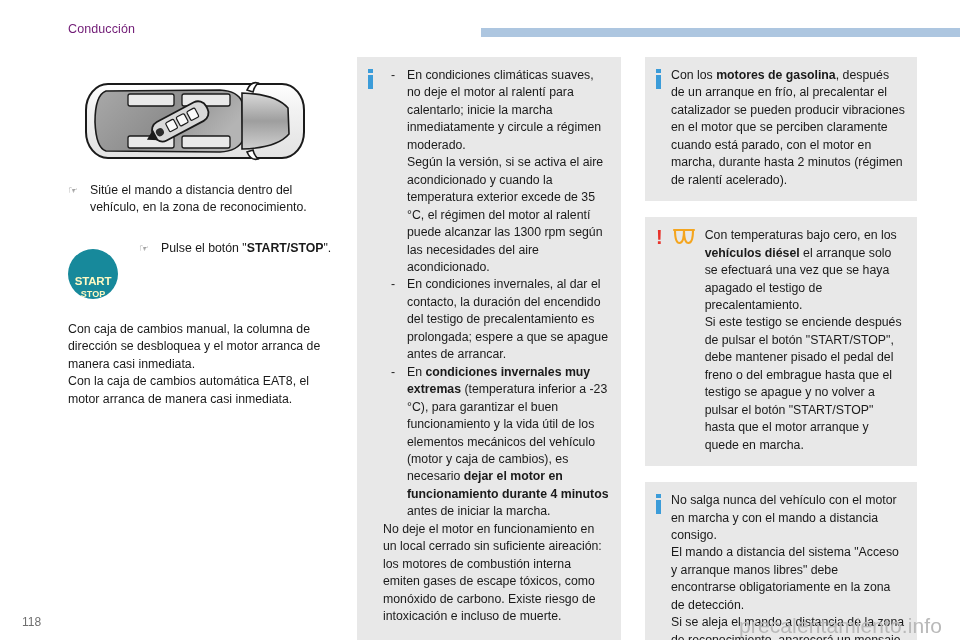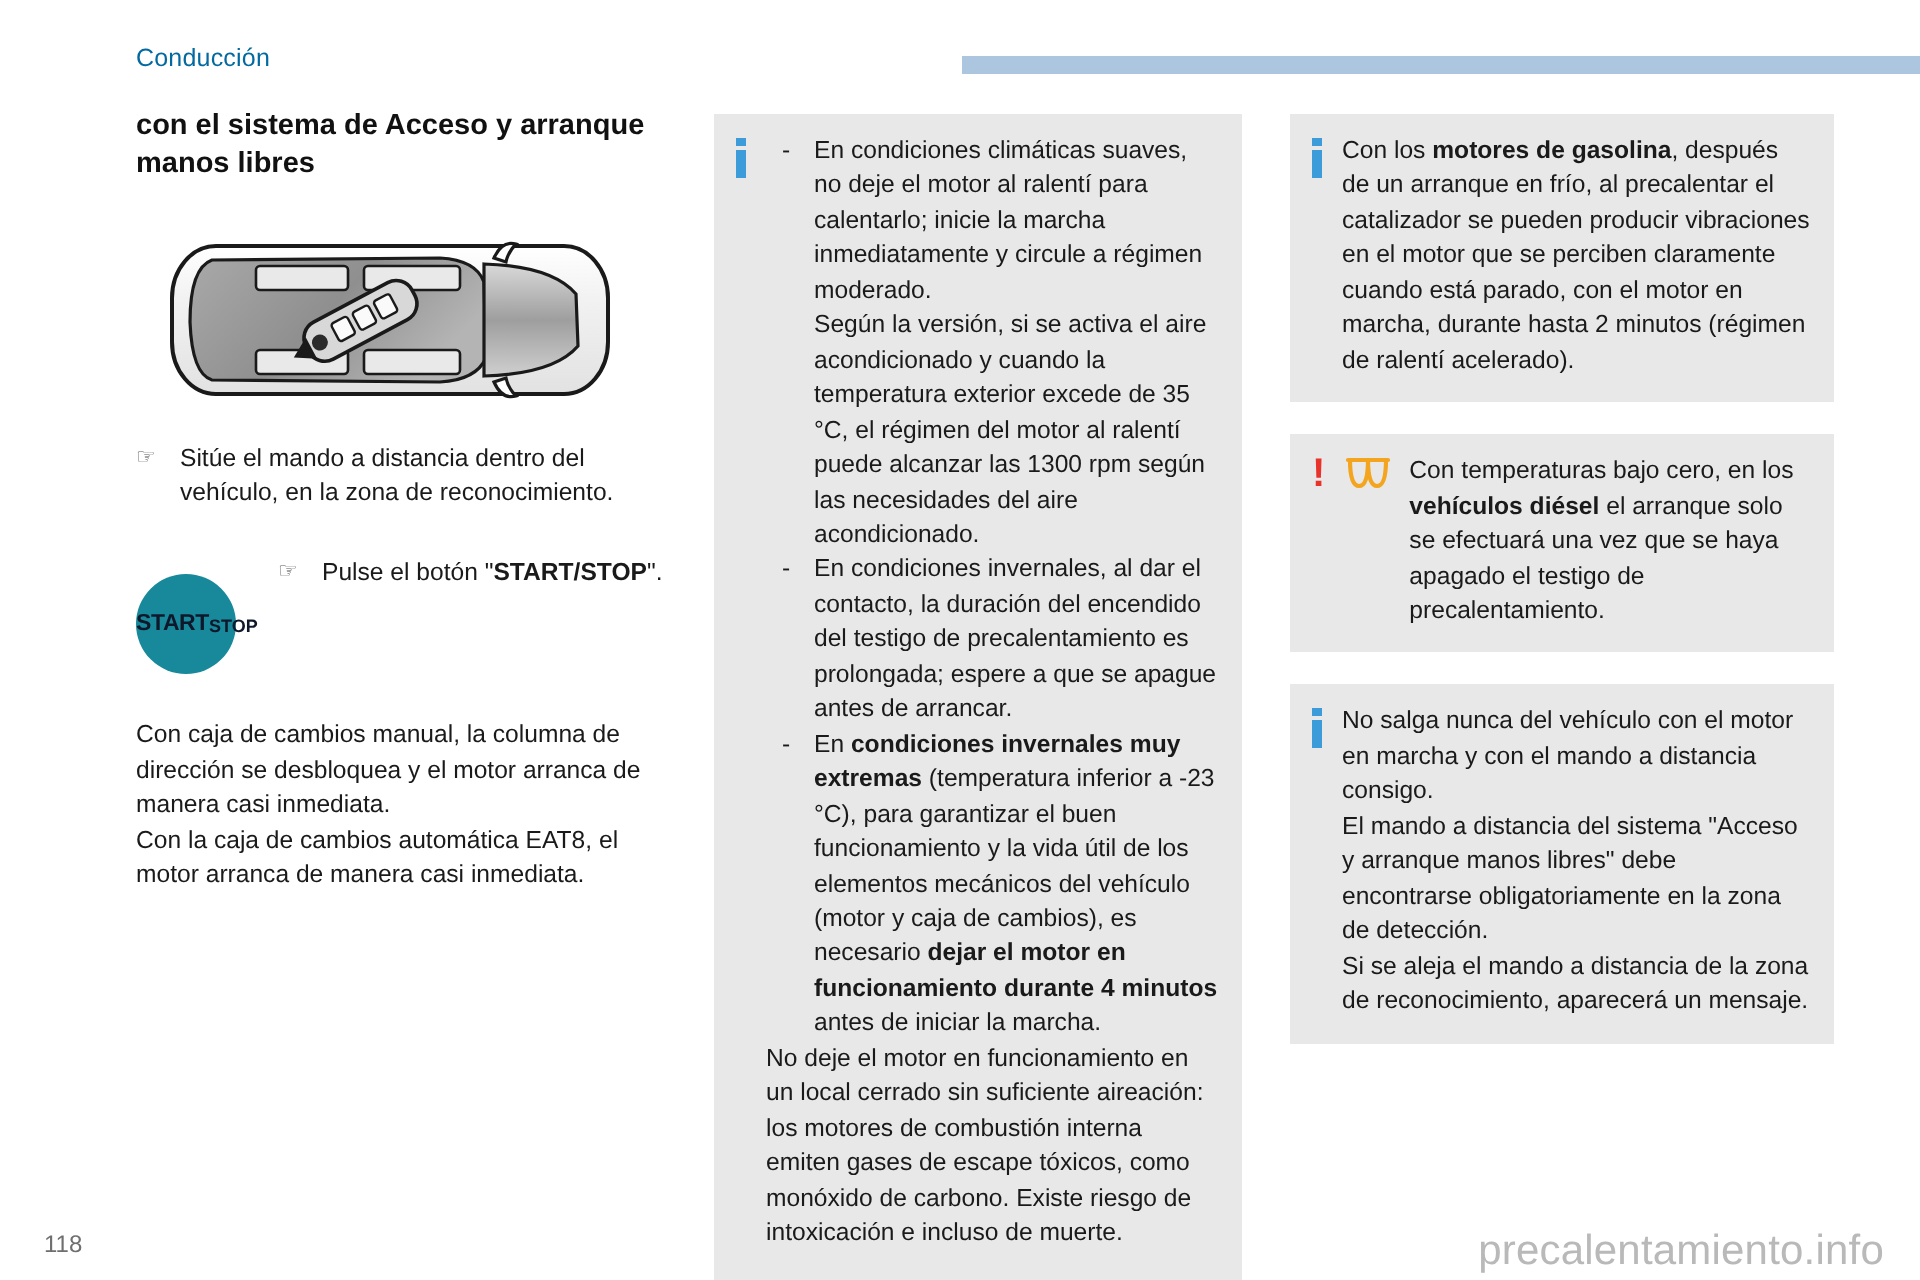--- a/index.html
+++ b/index.html
@@ -14,21 +14,21 @@
     position: relative;
     width: 960px; height: 640px;
     background: #ffffff;
   }
 
   
   .header-chapter {
     position: absolute;
     left: 68px; top: 22px;
     font-size: 12.5px;
-    color: #0369a1;
+    color: #701a75;
     letter-spacing: .1px;
   }
   .header-rule {
     position: absolute;
     left: 481px; top: 28px;
     width: 479px; height: 9px;
     background: #adc6e0;
   }
 
   
@@ -82,25 +82,25 @@
     display: flex;
     align-items: flex-start;
     margin-top: 22px;
     min-height: 56px;
   }
   .startstop-btn {
     flex: 0 0 auto;
     width: 50px; height: 50px;
     border-radius: 50%;
     background: #17899b;
-    color: #0f172a;
-    display: flex;
-    flex-direction: row;
+    color: #fef9c3;
+    display: flex;
+    flex-direction: column;
     align-items: center;
-    justify-content: flex-start;
+    justify-content: flex-end;
     line-height: 1;
     margin-top: 10px;
   }
   .startstop-btn .s1 { font-size: 11.5px; font-weight: bold; letter-spacing: -.2px; }
   .startstop-btn .s2 { font-size: 9px; font-weight: bold; margin-top: 2px; }
   .startstop-text {
     display: flex;
     align-items: flex-start;
     gap: 9px;
     font-size: 12.3px;
@@ -195,21 +195,20 @@
 </head>
 <body>
 
 <div class="page">
 
   <div class="header-chapter">Conducción</div>
   <div class="header-rule"></div>
 
   <div class="col-left">
 
-    <h1 class="title">con el sistema de Acceso y arranque manos libres</h1>
 
     <div class="car-figure">
       <svg width="250" height="86" viewBox="0 0 250 86" xmlns="http://www.w3.org/2000/svg">
         <defs>
           <linearGradient id="bodyg" x1="0" y1="0" x2="0" y2="1">
             <stop offset="0" stop-color="#ffffff"></stop>
             <stop offset="0.35" stop-color="#f2f2f2"></stop>
             <stop offset="1" stop-color="#e2e2e2"></stop>
           </linearGradient>
           <linearGradient id="cabg" x1="0" y1="0" x2="1" y2="0.4">
@@ -308,20 +307,21 @@
       <span class="icon-warn">
         <span class="bang">!</span>
         <svg width="24" height="18" viewBox="0 0 24 18" xmlns="http://www.w3.org/2000/svg">
           <path d="M3 2 Q3 15 7.5 15 Q12 15 12 2" fill="none" stroke="#f4a51f" stroke-width="2.1" stroke-linecap="round"></path>
           <path d="M12 2 Q12 15 16.5 15 Q21 15 21 2" fill="none" stroke="#f4a51f" stroke-width="2.1" stroke-linecap="round"></path>
           <path d="M2 2 L22 2" stroke="#f4a51f" stroke-width="2.1" stroke-linecap="round"></path>
         </svg>
       </span>
       <div class="box-text">
         <p><span>Con temperaturas bajo cero, en los </span><b>vehículos diésel</b><span> el arranque solo se efectuará una vez que se haya apagado el testigo de precalentamiento.</span></p>
+        <p>Si este testigo se enciende después de pulsar el botón "START/STOP", debe mantener pisado el pedal del freno o del embrague hasta que el testigo se apague y no volver a pulsar el botón "START/STOP" hasta que el motor arranque y quede en marcha.</p>
       </div>
     </div>
 
     <div class="info-box">
       <span class="icon-info"></span>
       <div class="box-text">
         <p>No salga nunca del vehículo con el motor en marcha y con el mando a distancia consigo.</p>
         <p>El mando a distancia del sistema "Acceso y arranque manos libres" debe encontrarse obligatoriamente en la zona de detección.</p>
         <p>Si se aleja el mando a distancia de la zona de reconocimiento, aparecerá un mensaje.</p>
 

